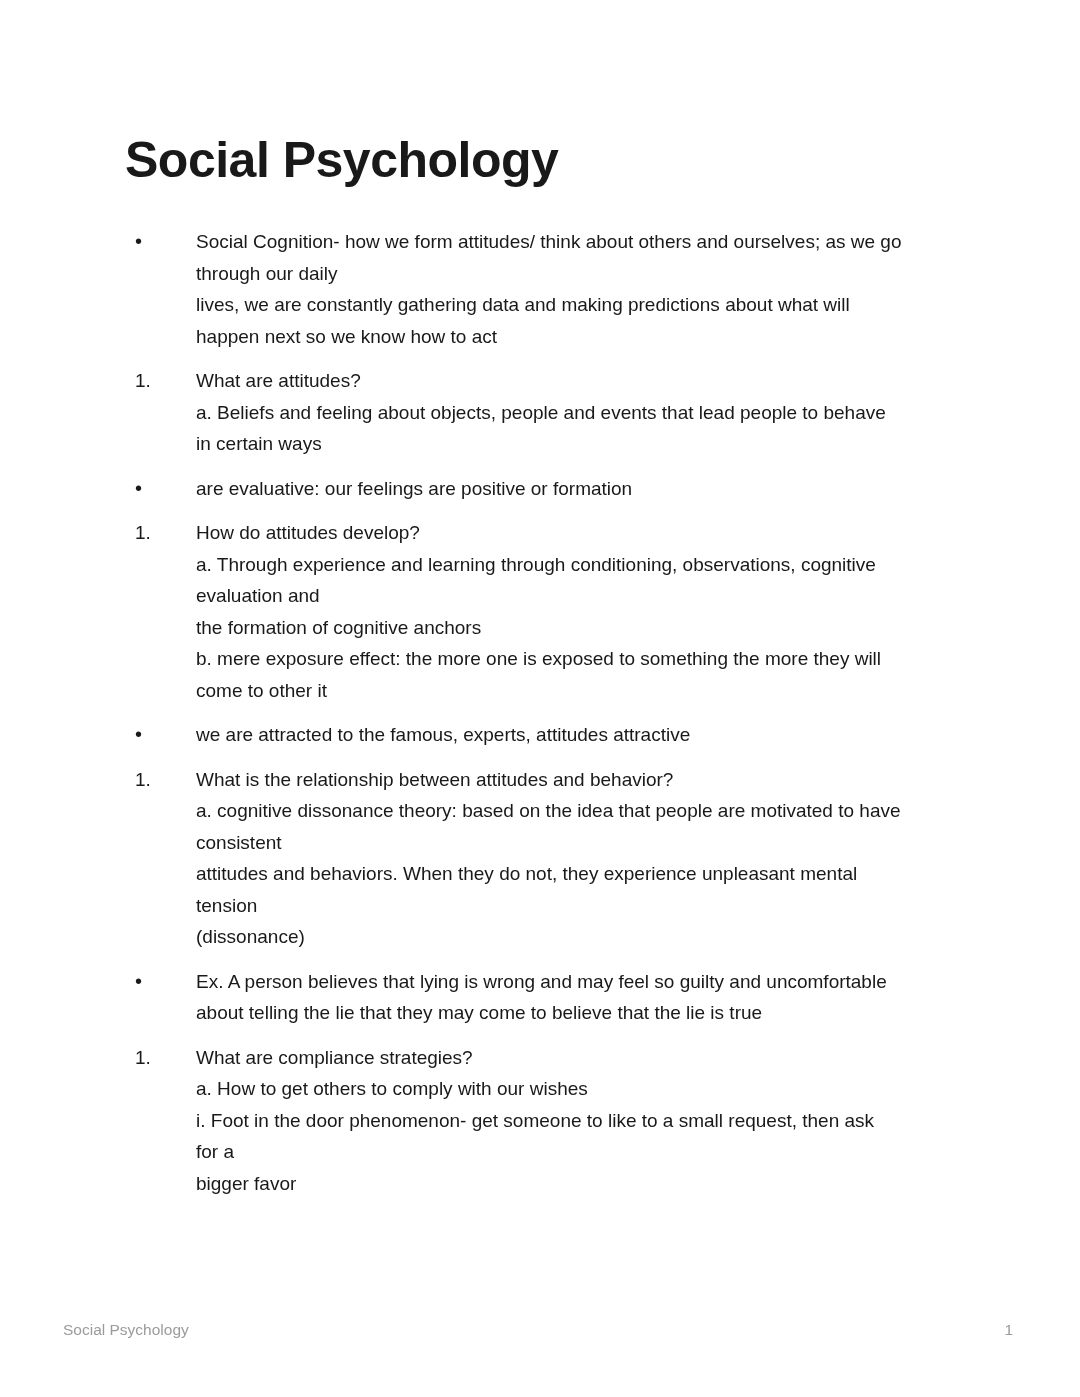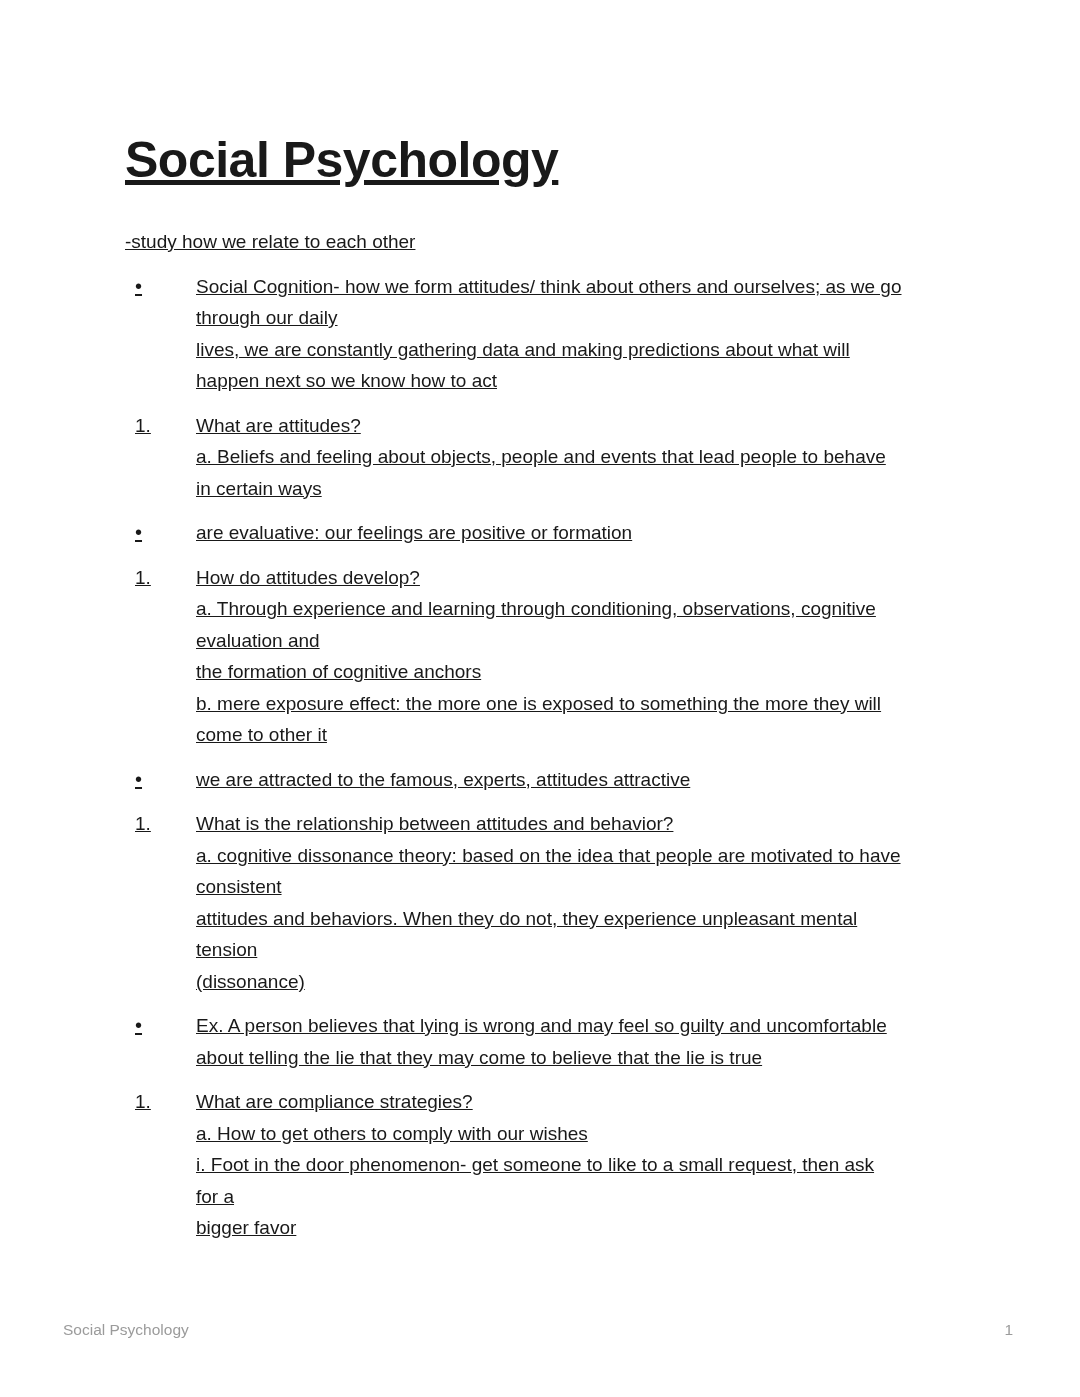--- a/index.html
+++ b/index.html
@@ -11,21 +11,20 @@
   html, body { background: #e9e9e9; }
   body { font-family: "Liberation Sans", sans-serif; }
 
   .page {
     position: relative;
     width: 1080px;
     height: 1397px;
     background: var(--bg);
     color: var(--text);
     overflow: hidden;
-    text-decoration: underline;
   }
 
   .content {
     padding: 130px 60px 0 125px;
   }
 
   .doc-title {
     font-size: 50px;
     line-height: 60px;
     font-weight: 700;
@@ -76,21 +75,20 @@
     color: var(--muted);
   }
 </style>
 </head>
 <body>
 
 <div class="page">
   <div class="content">
     <h1 class="doc-title">Social Psychology</h1>
 
-    <p class="intro">-study how we relate to each other</p>
 
     <div>
         <div class="list-item">
           <span class="marker bullet">•</span>
           <div class="item-text">Social Cognition- how we form attitudes/ think about others and ourselves; as we go
 through our daily
 lives, we are constantly gathering data and making predictions about what will
 happen next so we know how to act</div>
         </div>
         <div class="list-item">

